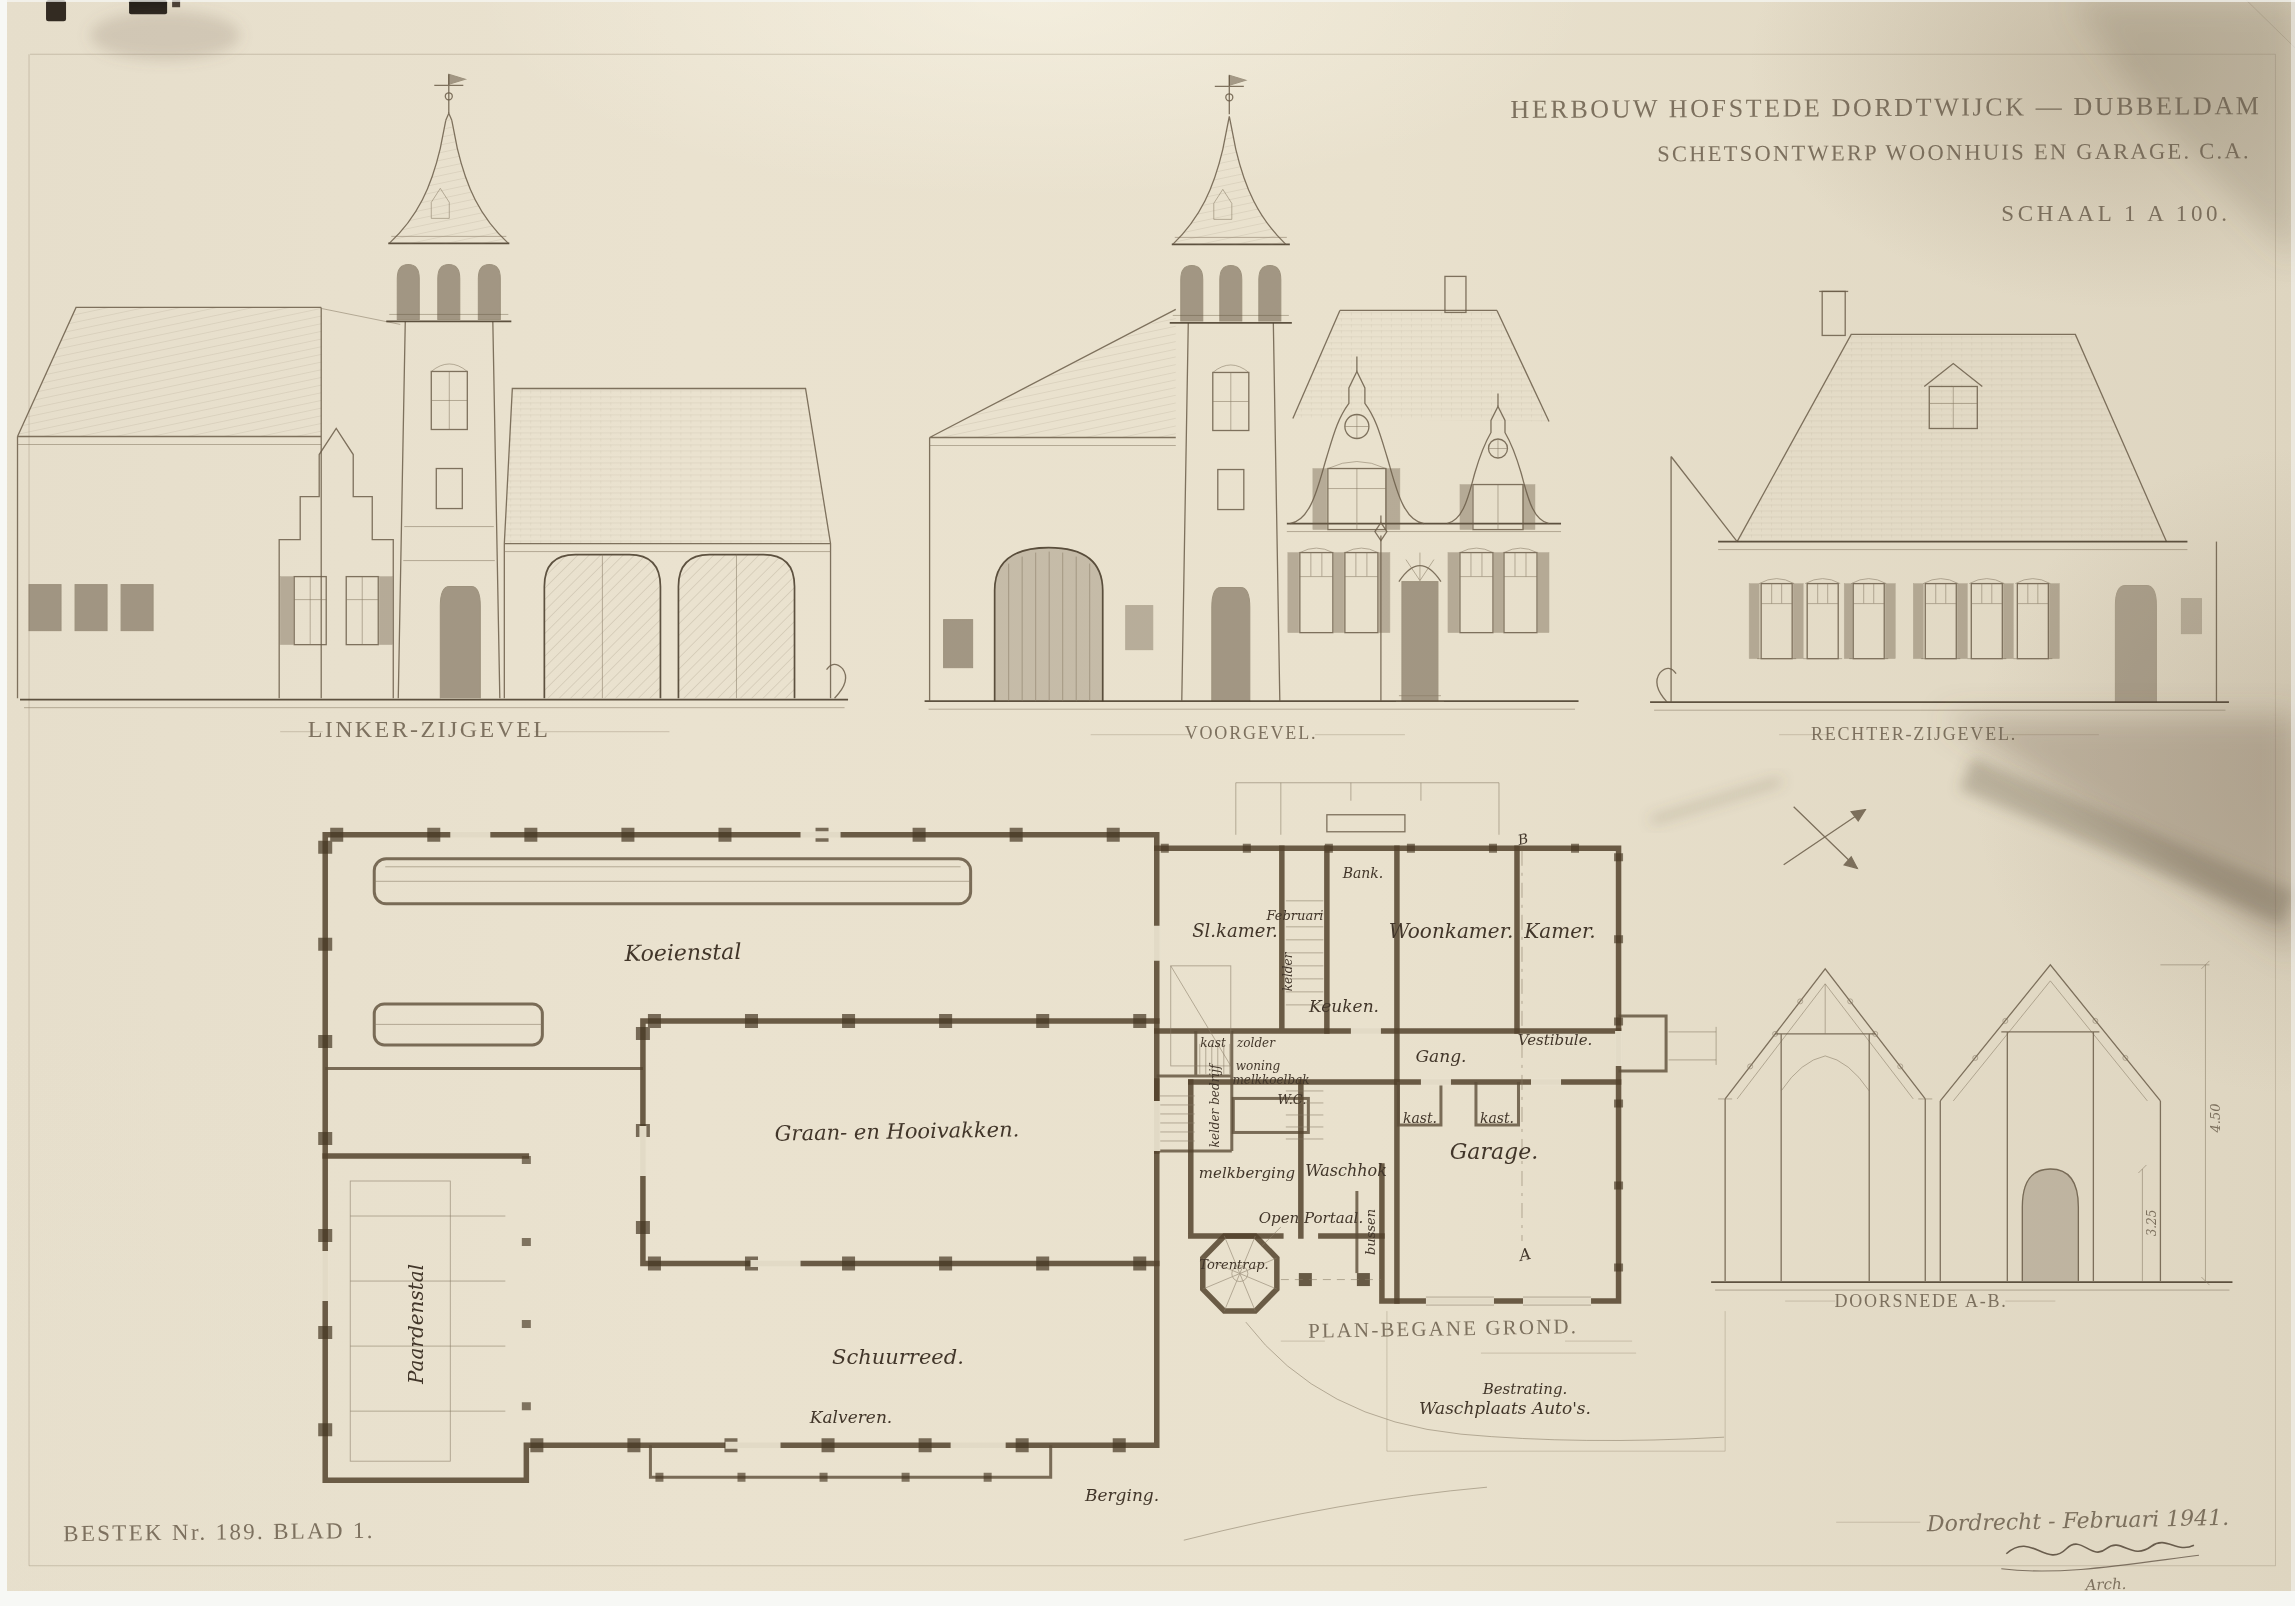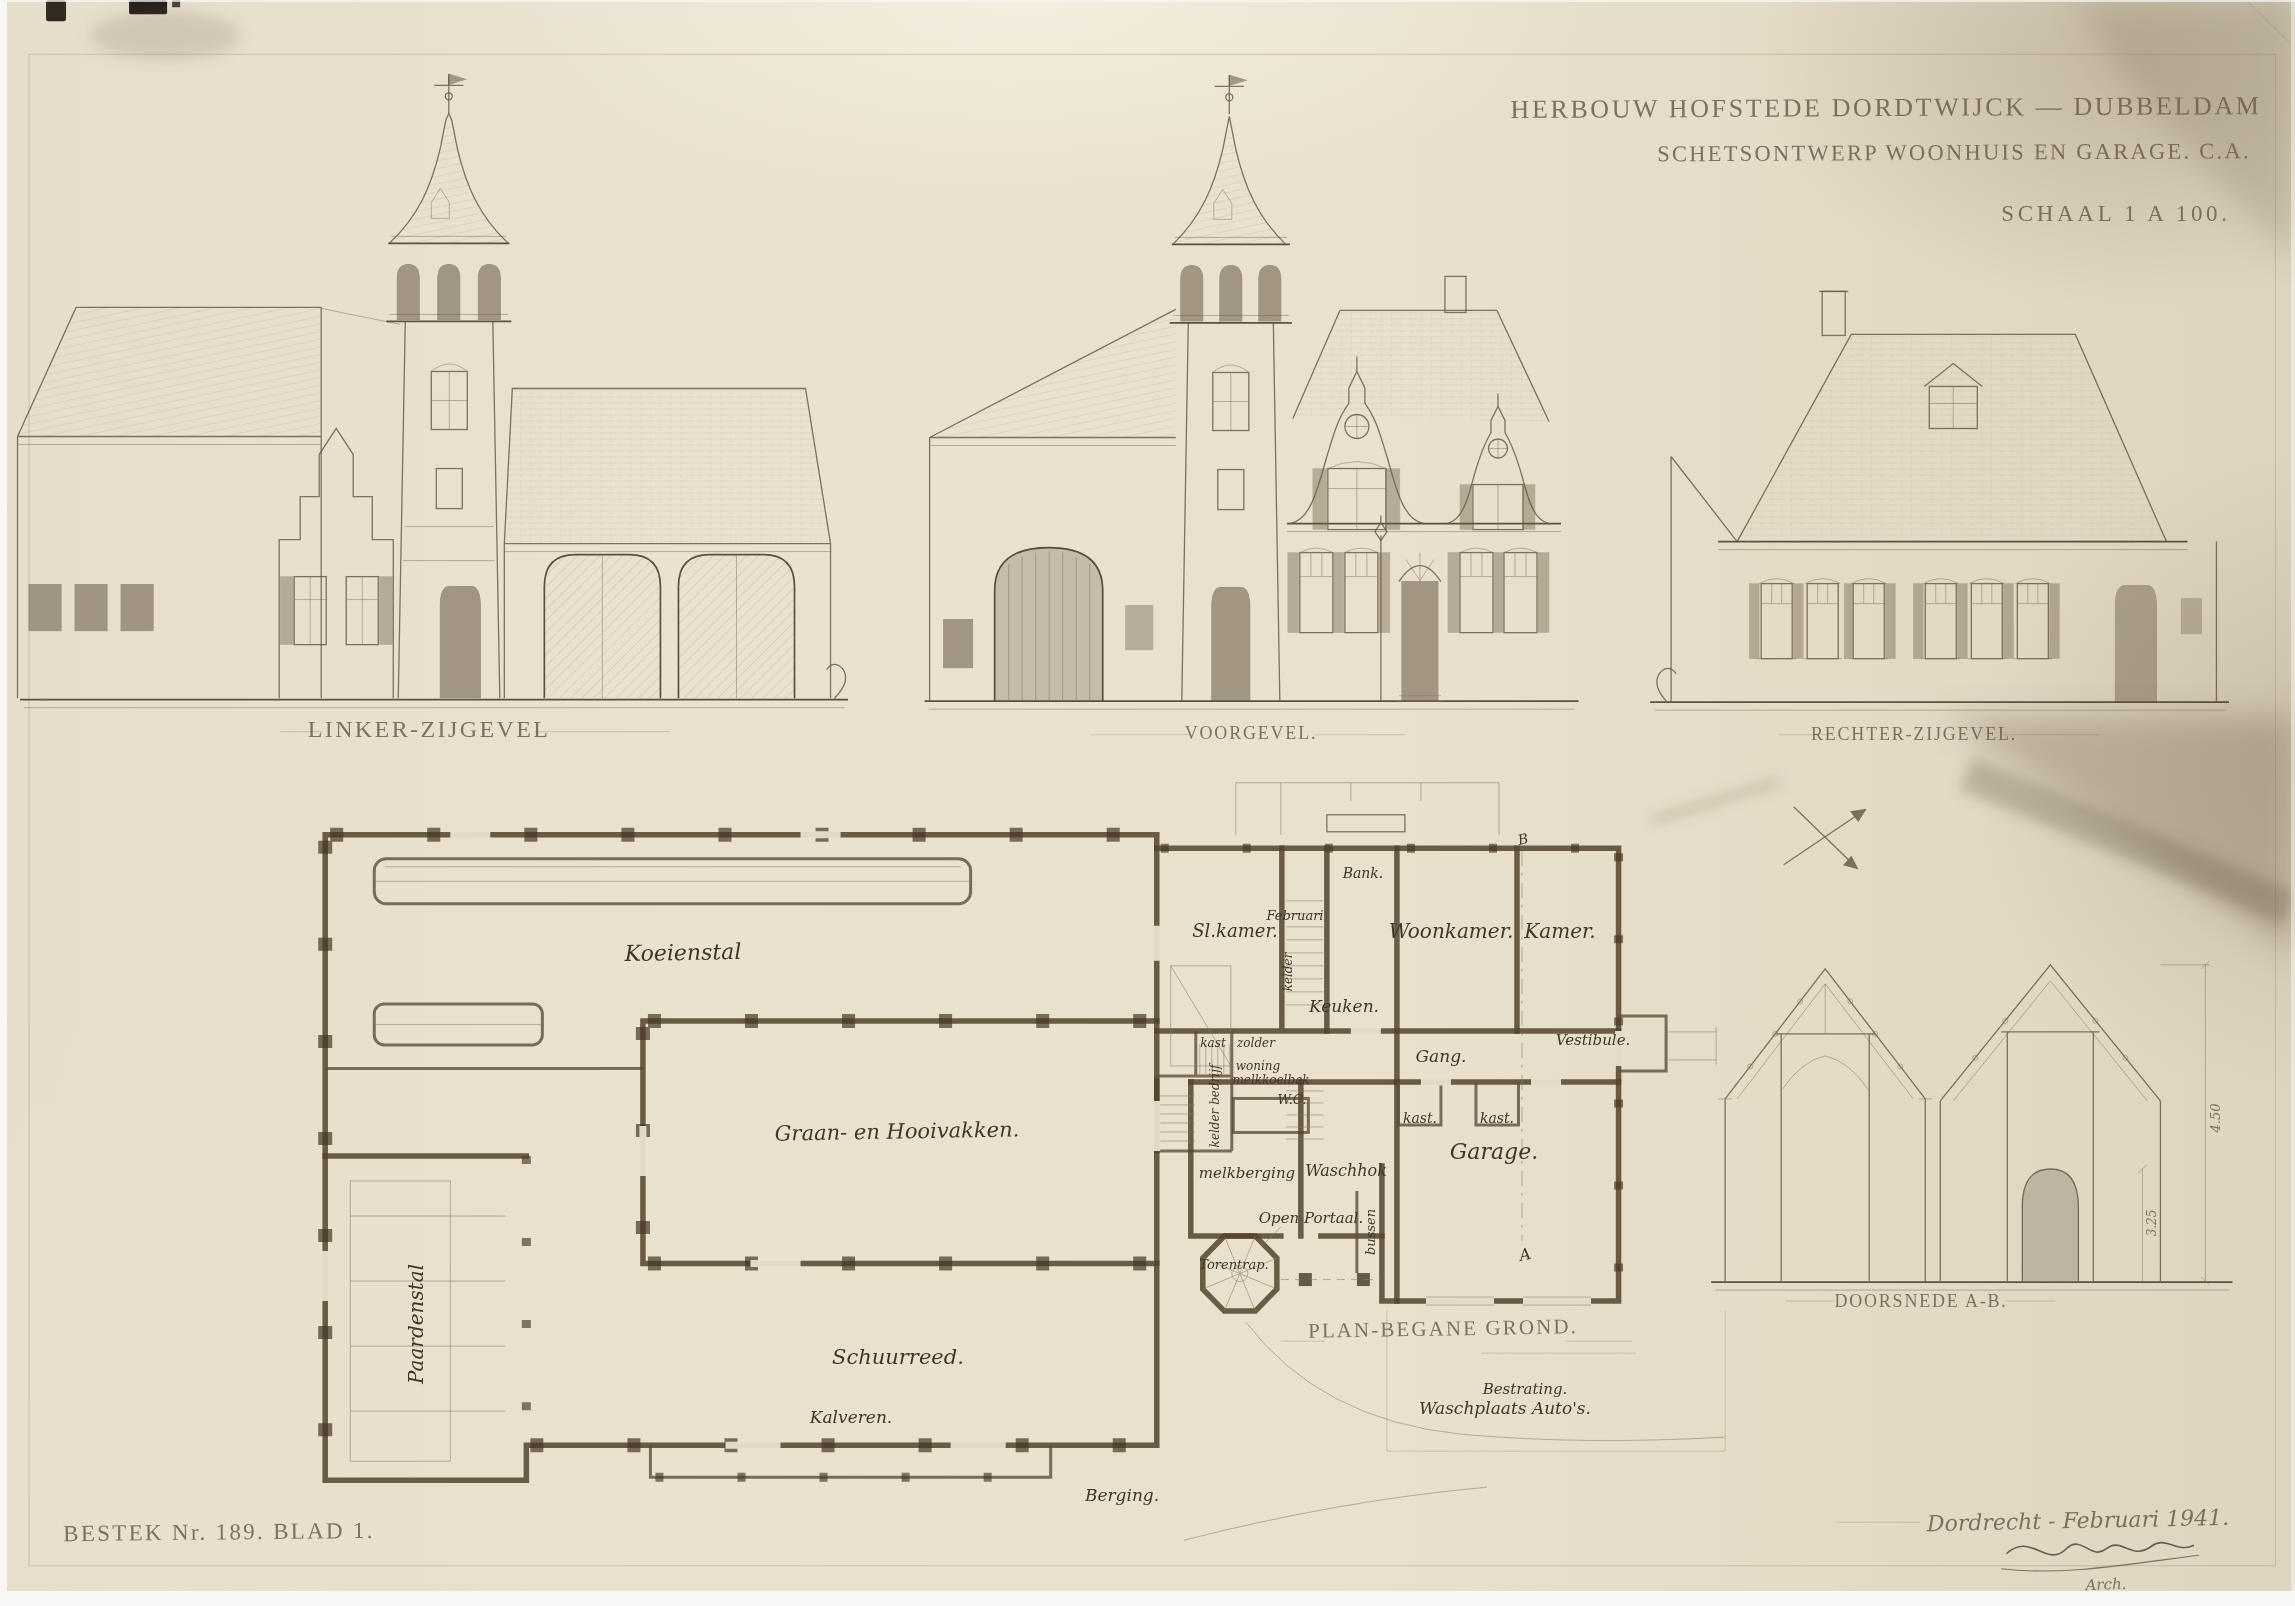--- a/index.html
+++ b/index.html
@@ -403,21 +403,21 @@
   <div class="lbl hand" style="left:1497px;top:1118px;font-size:14px;">kast.</div>
   <div class="lbl hand" style="left:1363px;top:873px;font-size:14px;">Bank.</div>
   <div class="lbl hand" style="left:1213px;top:1043px;font-size:12px;">kast</div>
   <div class="lbl hand" style="left:1256px;top:1043px;font-size:12px;">zolder</div>
   <div class="lbl hand" style="left:1258px;top:1066px;font-size:12px;">woning</div>
   <div class="lbl hand" style="left:1215px;top:1106px;font-size:12px;--r:-90deg;">kelder bedrijf</div>
   <div class="lbl hand" style="left:1271px;top:1080px;font-size:12px;">melkkoelbak</div>
   <div class="lbl hand" style="left:1247px;top:1173px;font-size:15px;">melkberging</div>
   <div class="lbl hand" style="left:1346px;top:1171px;font-size:16px;">Waschhok</div>
   <div class="lbl hand" style="left:1441px;top:1056px;font-size:17px;">Gang.</div>
-  <div class="lbl hand" style="left:1555px;top:1040px;font-size:15px;margin-left:38px;">Vestibule.</div>
+  <div class="lbl hand" style="left:1555px;top:1040px;font-size:15px;">Vestibule.</div>
   <div class="lbl hand" style="left:1494px;top:1152px;font-size:22px;">Garage.</div>
   <div class="lbl hand" style="left:1311px;top:1218px;font-size:15px;">Open Portaal.</div>
   <div class="lbl hand" style="left:1234px;top:1264px;font-size:13px;">Torentrap.</div>
   <div class="lbl hand" style="left:1370px;top:1232px;font-size:13px;--r:-90deg;">bussen</div>
   <div class="lbl hand" style="left:1505px;top:1370px;font-size:17px;margin-top:38px;">Waschplaats Auto's.</div>
   <div class="lbl hand" style="left:1525px;top:1389px;font-size:15px;">Bestrating.</div>
 
   <div class="lbl hand" style="left:1525px;top:1255px;font-size:16px;--r:-12deg;">A</div>
   <div class="lbl hand" style="left:1523px;top:839px;font-size:14px;--r:-12deg;">B</div>
 

